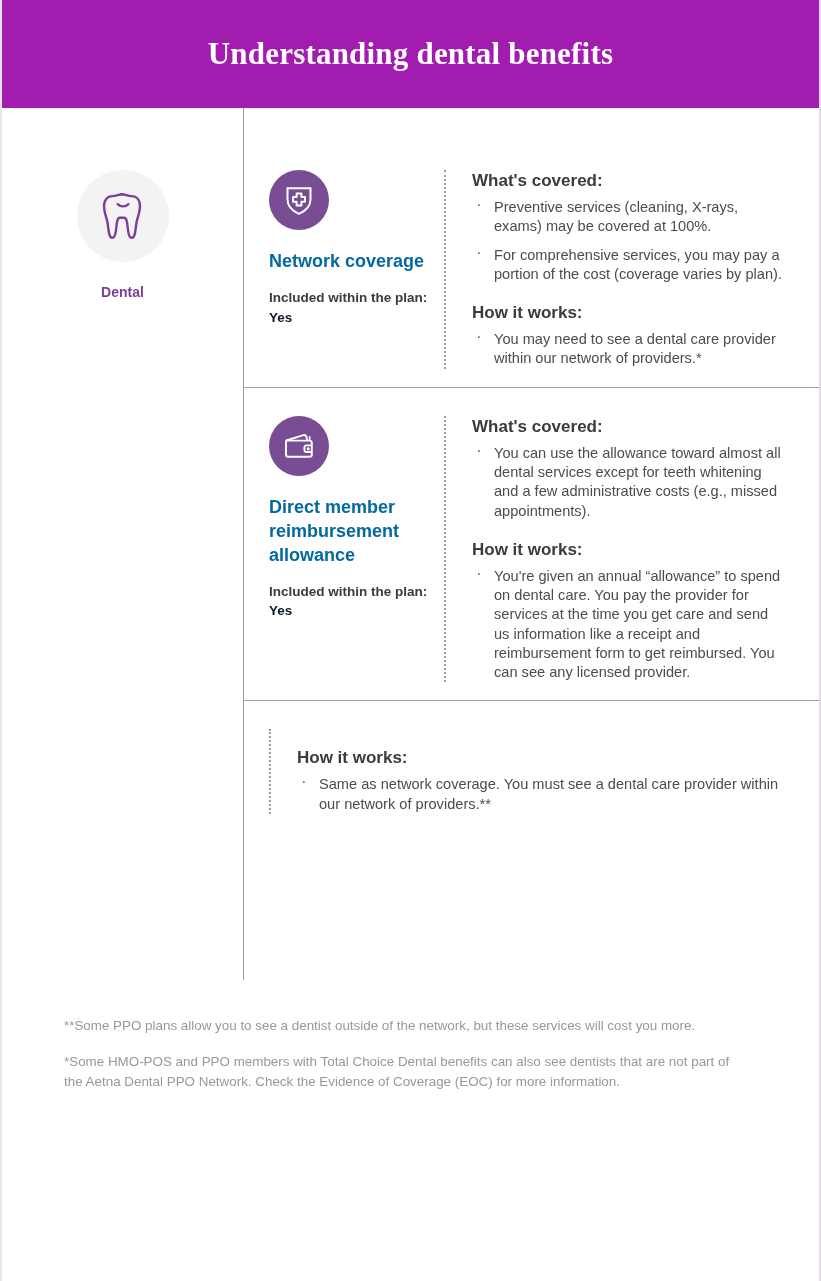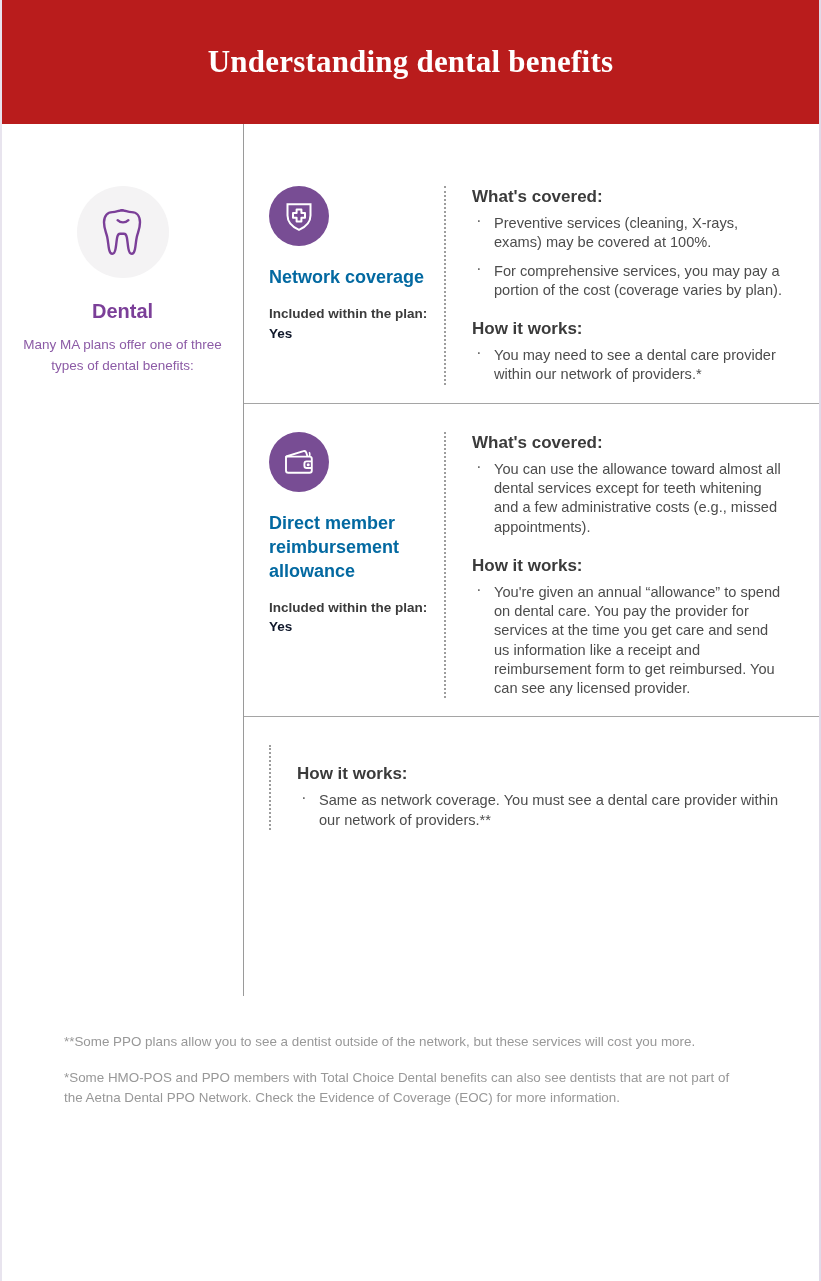--- a/index.html
+++ b/index.html
@@ -23,22 +23,22 @@
     height: 1281px;
     background: #ffffff;
     box-sizing: border-box;
     border-left: 2px solid #e8e4ee;
     border-right: 2px solid #e0dae8;
     overflow: hidden;
   }
 
   
   .header {
-    height: 124px;
-    background: #b91c1c;
+    height: 108px;
+    background: #a21caf;
     display: flex;
     align-items: center;
     justify-content: center;
   }
   .header-title {
     font-family: "Liberation Serif", serif;
     font-weight: bold;
     font-size: 31px;
     color: #ffffff;
     letter-spacing: 0.2px;
@@ -66,21 +66,21 @@
     height: 92px;
     margin: 0 auto;
     border-radius: 50%;
     background: #f4f3f4;
     display: flex;
     align-items: center;
     justify-content: center;
   }
   .summary-title {
     margin-top: 22px;
-    font-size: 20px;
+    font-size: 14px;
     font-weight: bold;
     color: #7b3f98;
   }
   .summary-desc {
     margin-top: 12px;
     font-size: 13.5px;
     line-height: 1.53;
     color: #8c5ba6;
   }
 
@@ -209,21 +209,20 @@
   <div class="content">
 
     <div class="summary">
       <div class="summary-iconwrap">
         <svg class="icon-svg" width="46" height="50" viewBox="0 0 46 50">
           <path d="M23 3.2c-4.4 0-6.3 1.9-10.6 1.9C7.6 5.1 4 8.6 4 15.3c0 6.3 2.1 9.6 3.2 14.6 1 4.6 1.1 9.1 1.9 12.6.6 2.7 1.6 4.3 3.2 4.3 1.9 0 2.7-1.9 3.3-5.2.7-3.7 1-8.8 1.6-11.4.5-2.2 1.6-3.4 2.9-3.4h3.8c1.3 0 2.4 1.2 2.9 3.4.6 2.6.9 7.7 1.6 11.4.6 3.3 1.4 5.2 3.3 5.2 1.6 0 2.6-1.6 3.2-4.3.8-3.5.9-8 1.9-12.6 1.1-5 3.2-8.3 3.2-14.6 0-6.7-3.6-10.2-8.4-10.2-4.3 0-6.2-1.9-10.6-1.9z" fill="none" stroke="#7b3f98" stroke-width="2.4" stroke-linejoin="round"></path>
           <path d="M17.6 13.2c1.6 1.5 3.4 2.2 5.4 2.2s3.8-.7 5.4-2.2" fill="none" stroke="#7b3f98" stroke-width="2.4" stroke-linecap="round"></path>
         </svg>
       </div>
       <div class="summary-title">Dental</div>
-      <div class="summary-desc">Many MA plans offer one of three types of dental benefits:</div>
     </div>
 
     <div class="rows" style="padding-bottom: 165.781px;">
 
       <div class="row">
         <div class="row-left">
           <div class="badge">
             <svg class="icon-svg" width="30" height="31" viewBox="0 0 30 31">
               <path d="M3.5 3.2h23v11.2c0 7.3-5.2 11.6-11.5 14.4C8.7 26 3.5 21.7 3.5 14.4V3.2z" fill="none" stroke="#ffffff" stroke-width="2"></path>
               <path d="M12.6 8.4h4.8v3.6h3.6v4.8h-3.6v3.6h-4.8v-3.6H9v-4.8h3.6z" fill="none" stroke="#ffffff" stroke-width="2" stroke-linejoin="round"></path>

